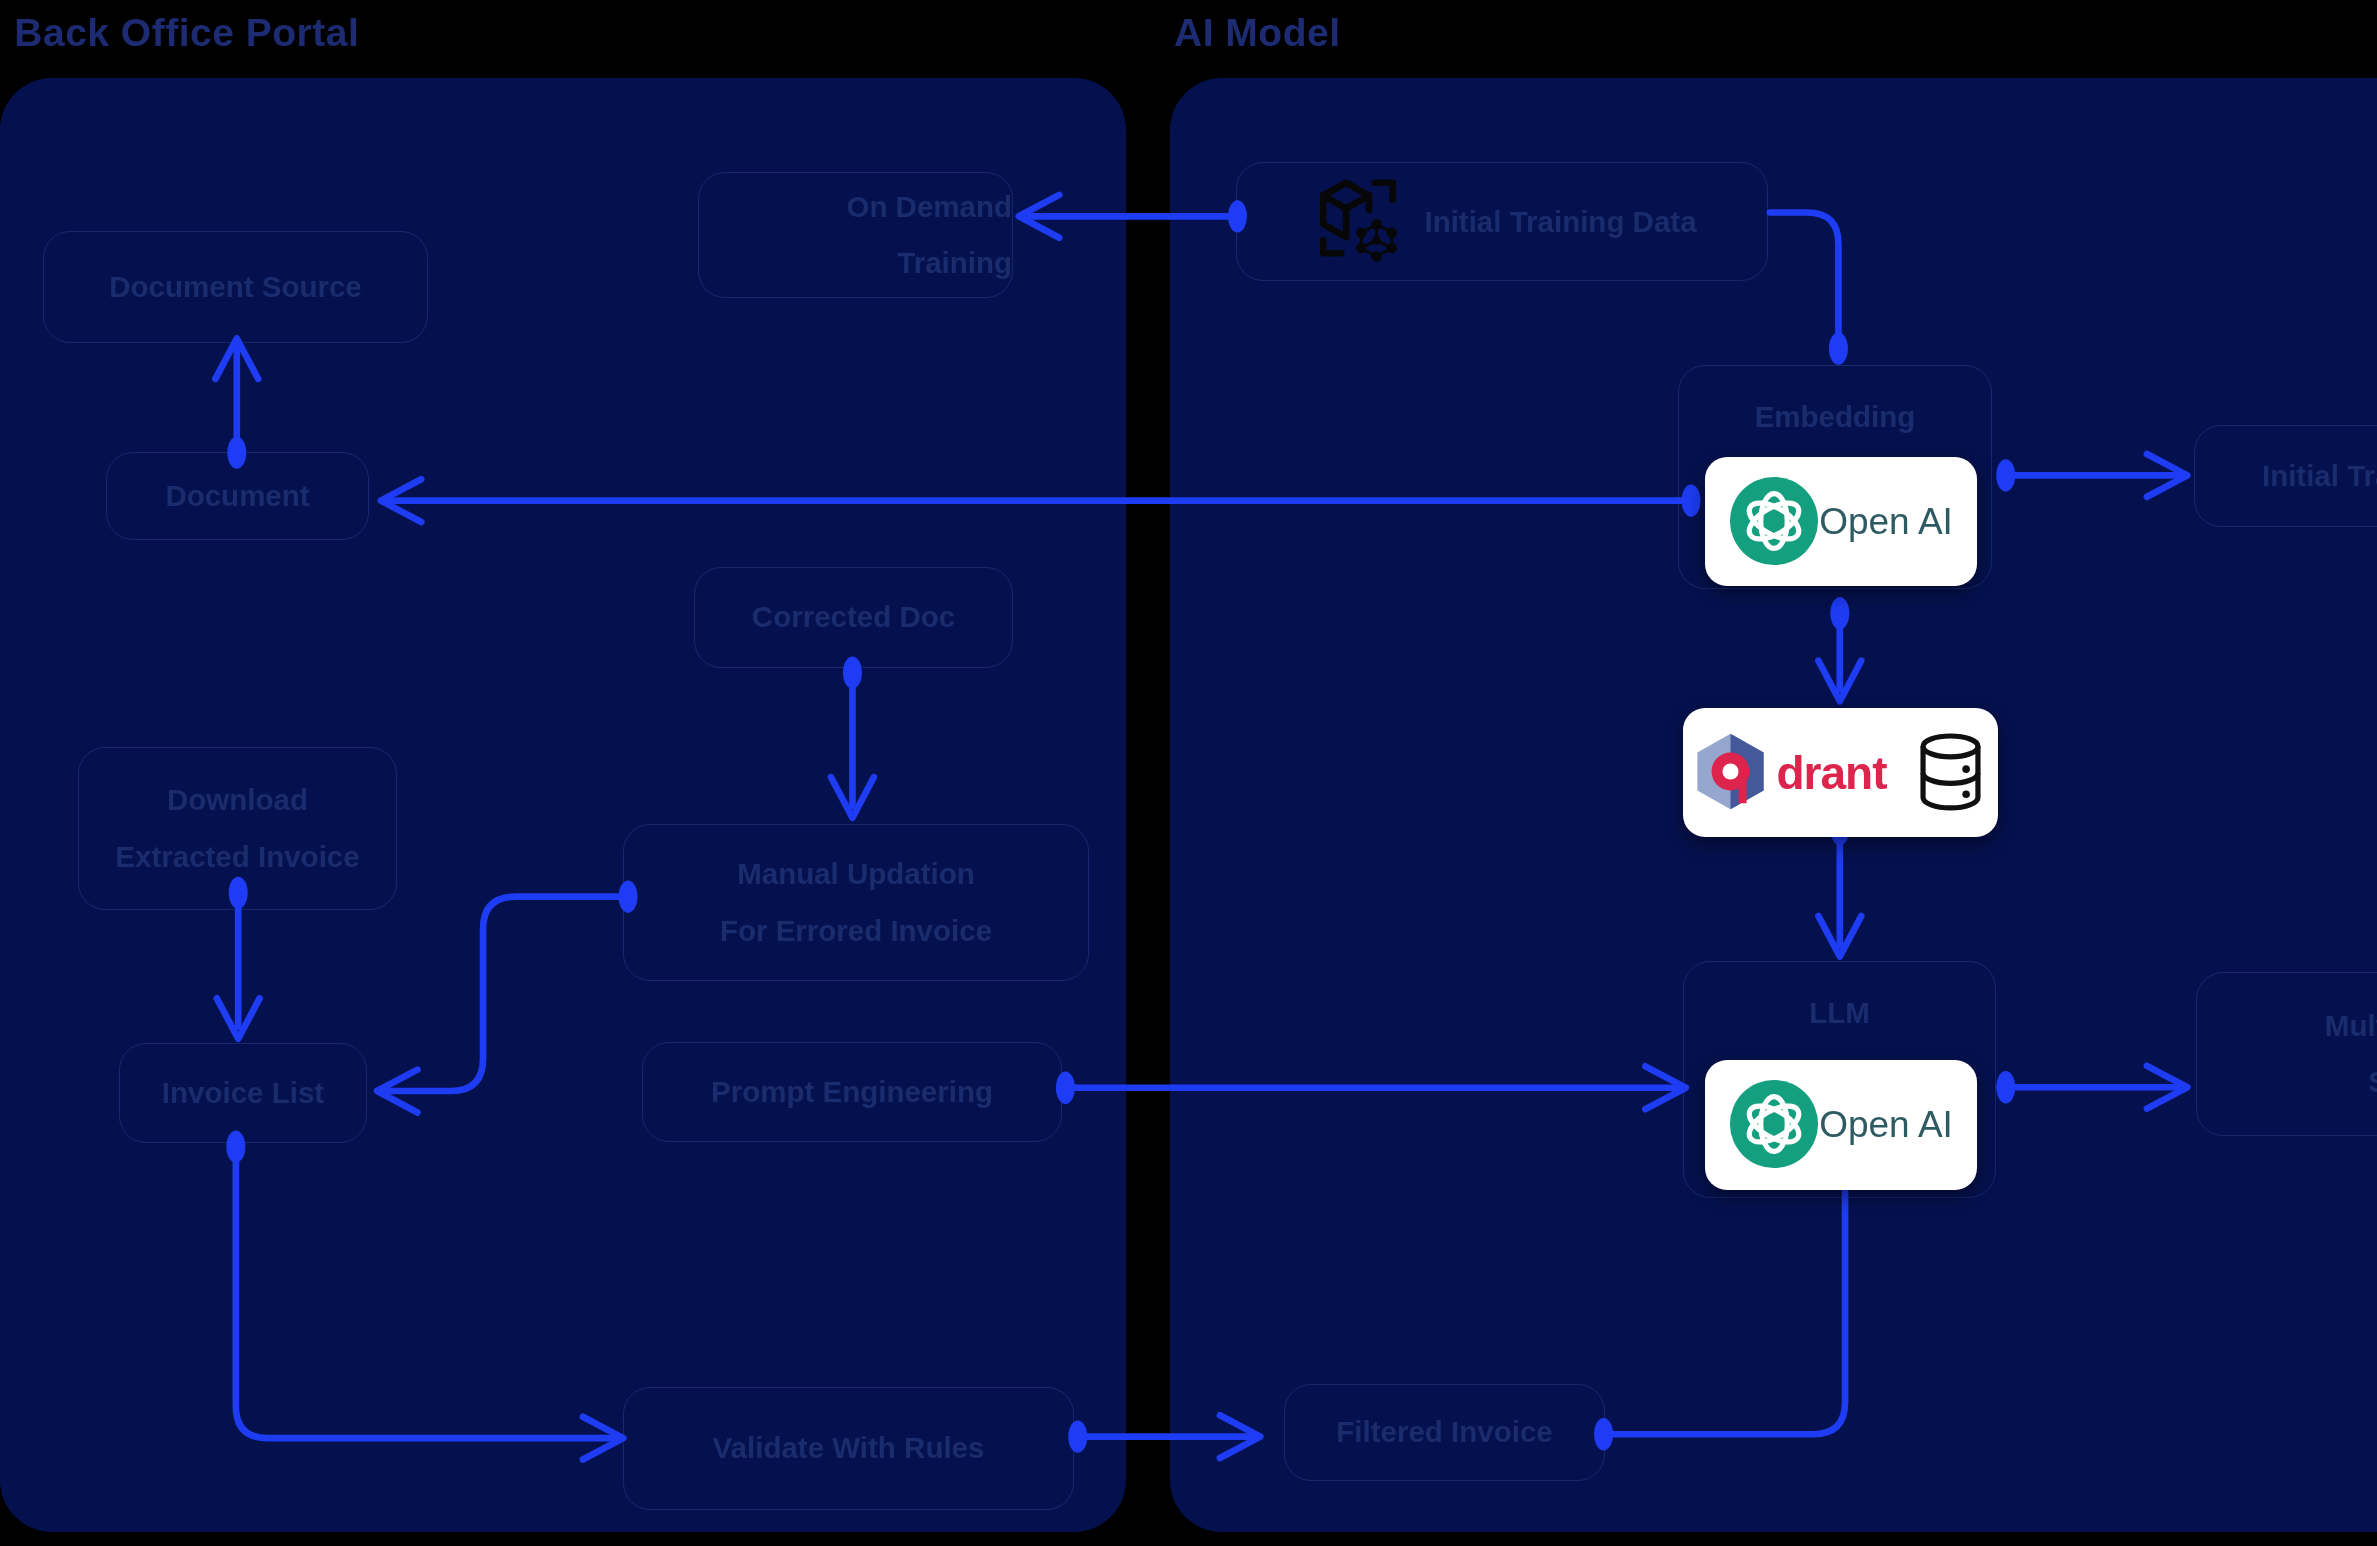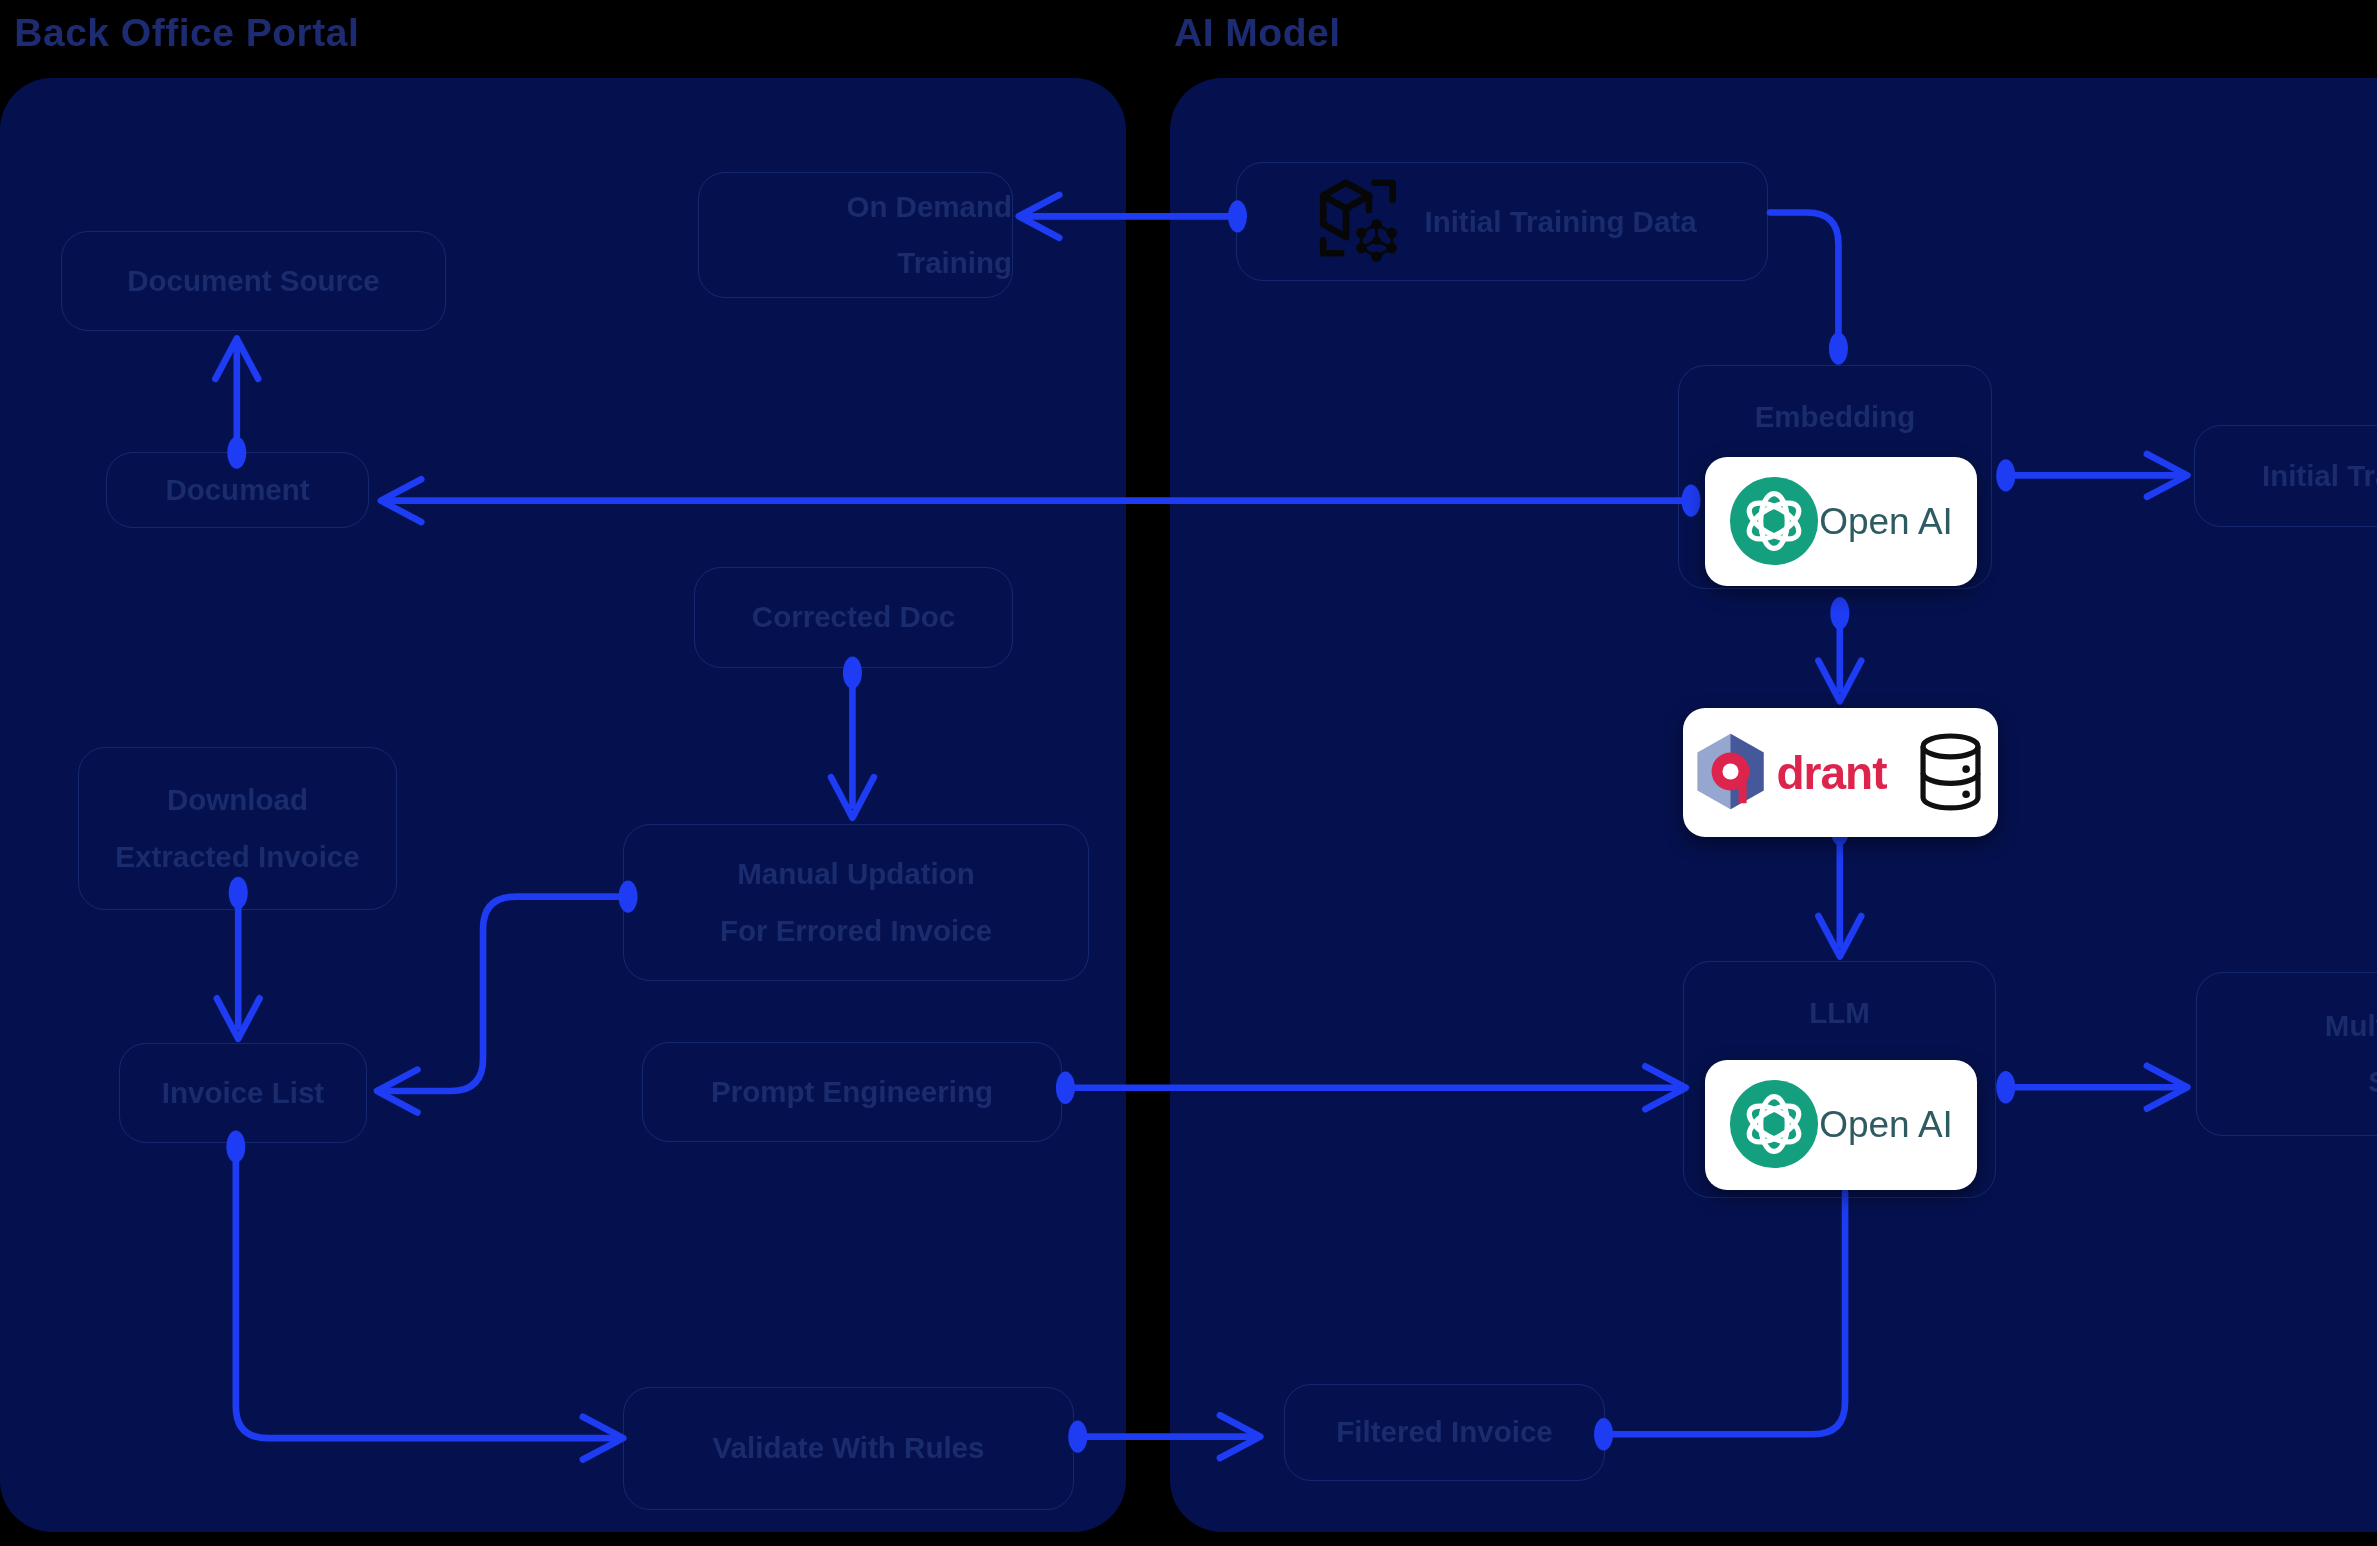--- a/index.html
+++ b/index.html
@@ -35,25 +35,25 @@
 </style>
 </head>
 <body>
 
 <div class="title" style="left:14.3px;top:10.5px;">Back Office Portal</div>
 <div class="title" style="left:1174px;top:10.5px;">AI Model</div>
 
 <div class="panel" style="left:0;top:78px;width:1126px;height:1454px;"></div>
 <div class="panel" style="left:1170px;top:78px;width:1652px;height:1454px;"></div>
 
-<div class="node z-node" style="left:61px;top:231px;width:385px;height:100px;text-align:right;">
+<div class="node z-node" style="left:43px;top:231px;width:385px;height:112px;text-align:right;">
   <span>Document Source</span>
 </div>
 
-<div class="node z-node" style="left:106px;top:452px;width:263px;height:76px;">
+<div class="node z-node" style="left:106px;top:452px;width:263px;height:88px;">
   <span>Document</span>
 </div>
 
 <div class="node z-node" style="left:698px;top:172px;width:315px;height:126px;align-items:flex-end;">
   <span>On Demand</span>
   <span>Training</span>
 </div>
 
 <div class="node z-node" style="left:78px;top:747px;width:319px;height:163px;">
   <span>Download</span>

